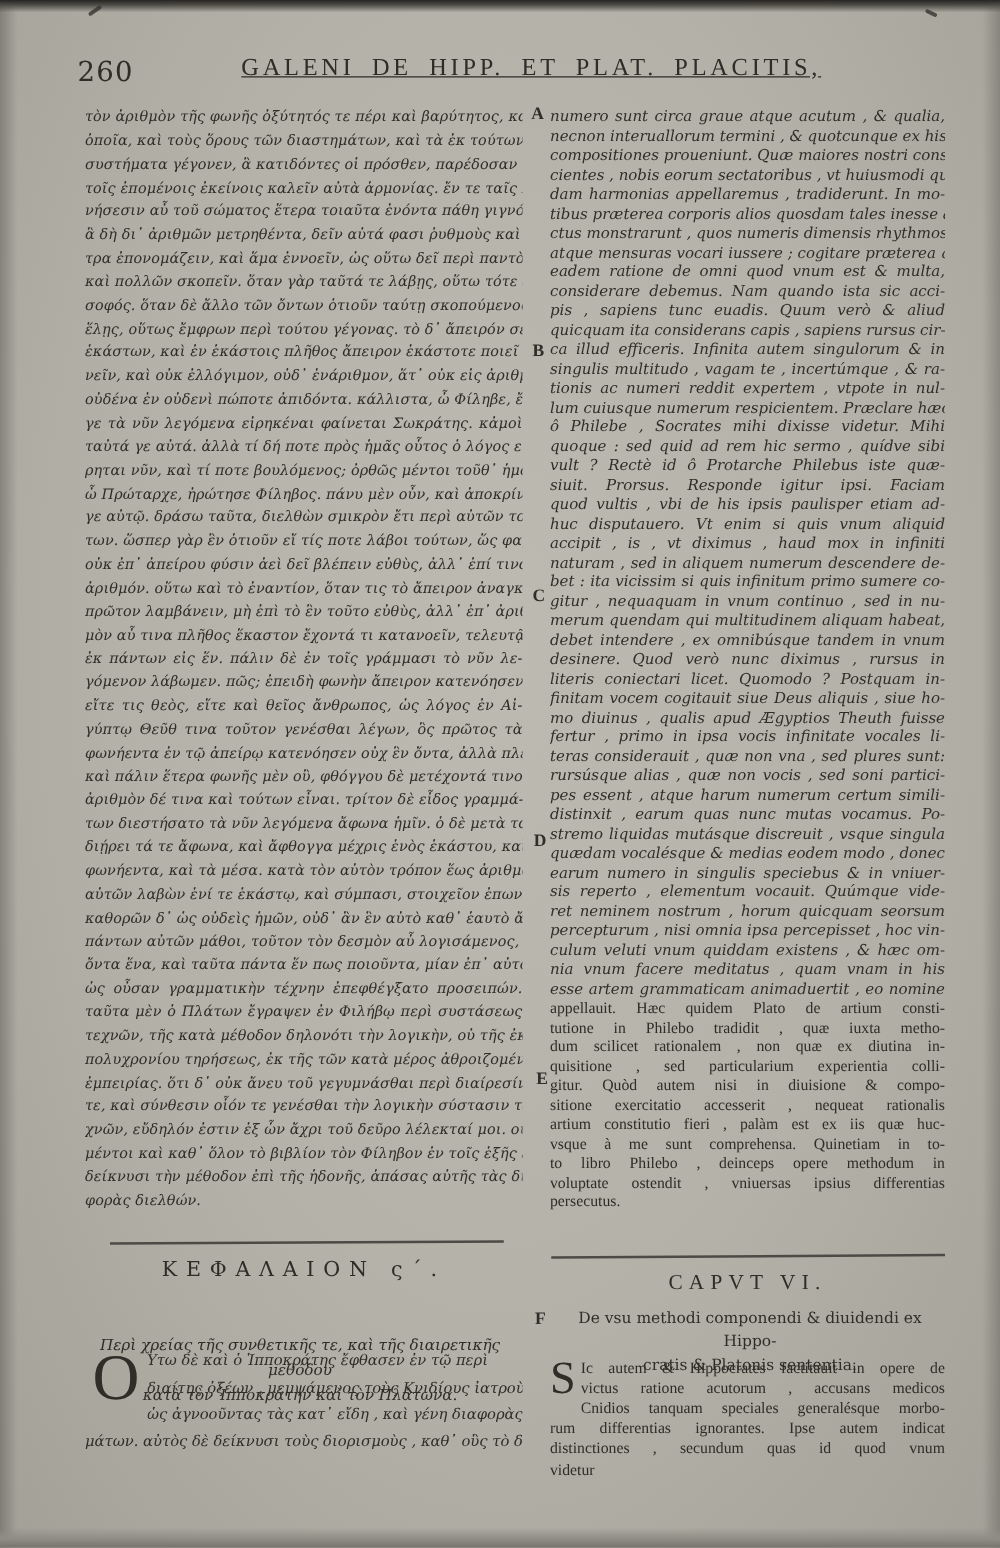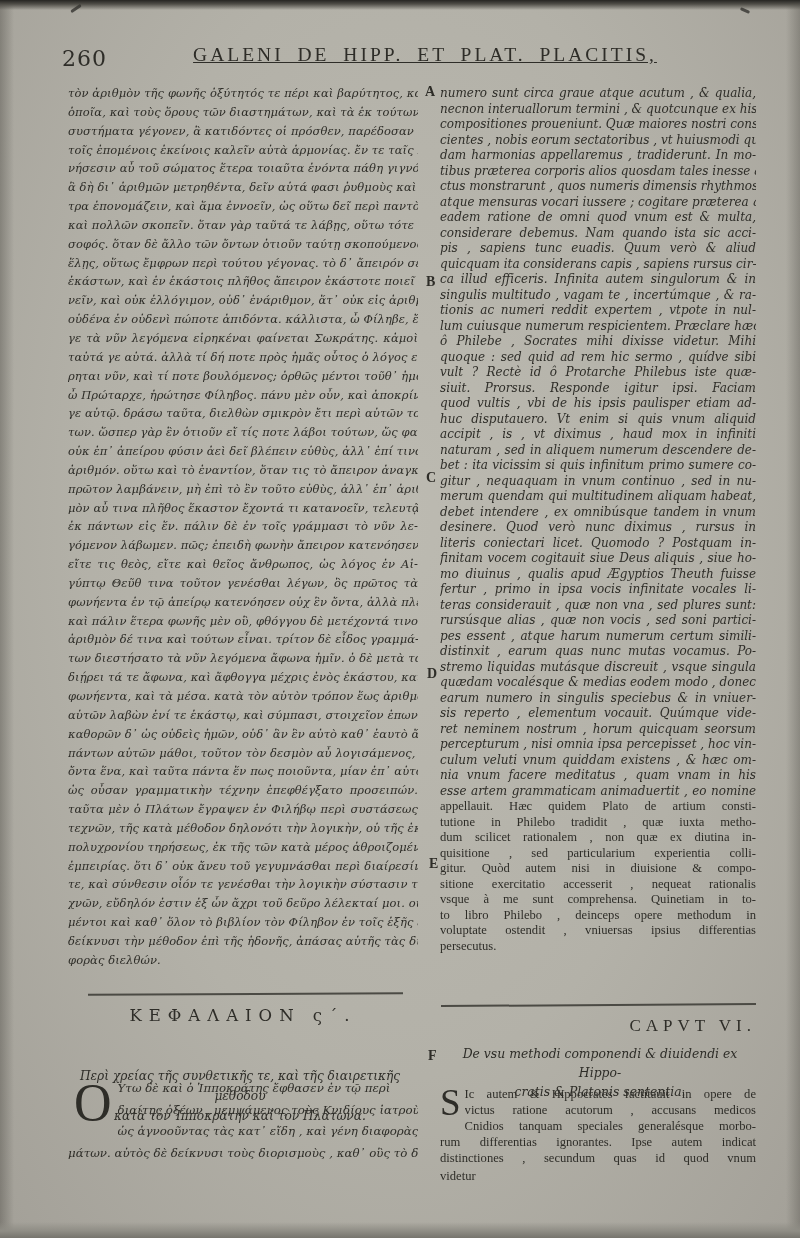--- a/index.html
+++ b/index.html
@@ -49,26 +49,26 @@
   .mk-d{left:427px;top:666px;} .mk-e{left:429px;top:856px;} .mk-f{left:428px;top:1048px;}
 
   
   .rule{position:absolute;height:1.5px;background:#4b4a44;}
   .rule.gk{left:88px;top:993px;width:315px;transform:rotate(-.3deg);}
   .rule.la{left:441px;top:1004px;width:315px;transform:rotate(-.4deg);}
 
   
   .gk-head{position:absolute;left:68px;top:1006px;width:350px;text-align:center;
     font-size:16.5px;letter-spacing:7px;font-family:"DejaVu Serif",serif;}
-  .la-head{position:absolute;left:440px;top:1016px;width:316px;text-align:right;
+  .la-head{position:absolute;left:440px;top:1016px;width:316px;text-align:center;
     font-size:17px;letter-spacing:5px;font-family:"Liberation Serif",serif;}
   .gk-sub{position:absolute;left:62px;top:1066px;width:356px;text-align:center;
     font-style:italic;font-size:12.2px;line-height:20px;}
   .la-sub{position:absolute;left:444px;top:1044px;width:312px;text-align:center;
-    font-style:italic;font-size:12.4px;line-height:19px;}
+    font-size:12.4px;line-height:19px;}
 
   
   .gk-body{position:absolute;left:68px;top:1078px;width:350px;}
   .gk-body .dcap{float:left;font-size:52px;line-height:46px;padding:2px 6px 0 6px;
     font-family:"Liberation Serif",serif;}
   .gk-body .line{font-style:italic;font-size:11.8px;line-height:21.5px;white-space:nowrap;overflow:hidden;}
   .la-body{position:absolute;left:440px;top:1086px;width:316px;}
   .la-body .dcap{float:left;font-size:37px;line-height:32px;padding:1px 4px 0 0;
     font-family:"Liberation Serif",serif;}
   .la-body .line{font-size:12.6px;line-height:16px;font-family:"Liberation Serif",serif;
@@ -194,20 +194,21 @@
         <div class="line">nia vnum facere meditatus , quam vnam in his</div>
         <div class="line">esse artem grammaticam animaduertit , eo nomine</div>
       </div>
     <div class="la-roman">
         <div class="line">appellauit.  Hæc quidem Plato de artium consti-</div>
         <div class="line">tutione in Philebo tradidit , quæ iuxta metho-</div>
         <div class="line">dum scilicet rationalem , non quæ ex diutina in-</div>
         <div class="line">quisitione , sed particularium experientia colli-</div>
         <div class="line">gitur.  Quòd autem nisi in diuisione &amp; compo-</div>
         <div class="line">sitione exercitatio accesserit , nequeat rationalis</div>
+        <div class="line">artium constitutio fieri , palàm est ex iis quæ huc-</div>
         <div class="line">vsque à me sunt comprehensa.  Quinetiam in to-</div>
         <div class="line">to libro Philebo , deinceps opere methodum in</div>
         <div class="line">voluptate ostendit , vniuersas ipsius differentias</div>
         <div class="line">persecutus.</div>
       </div>
   </div>
 
   <div class="rule gk"></div>
   <div class="rule la"></div>
 

